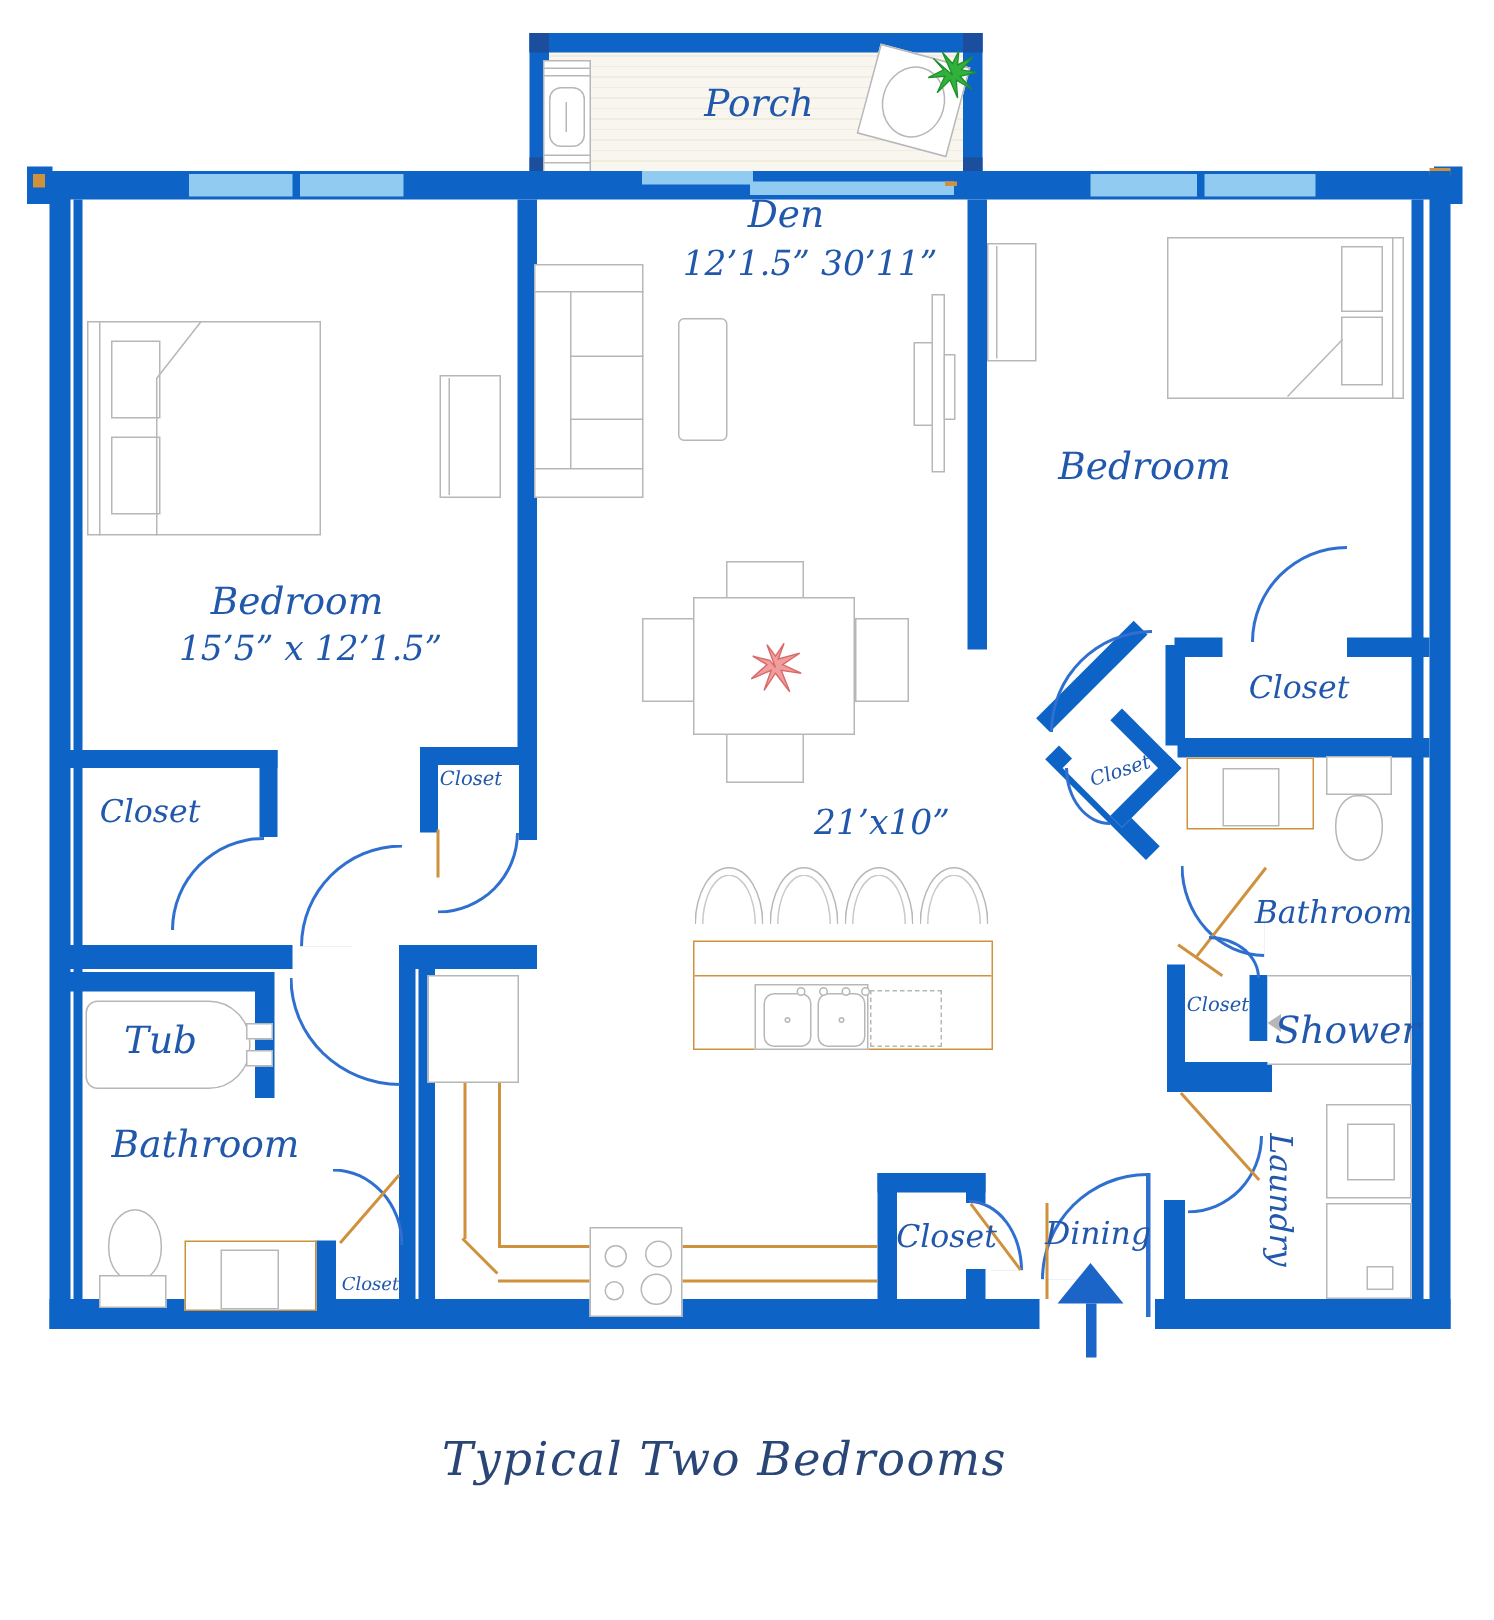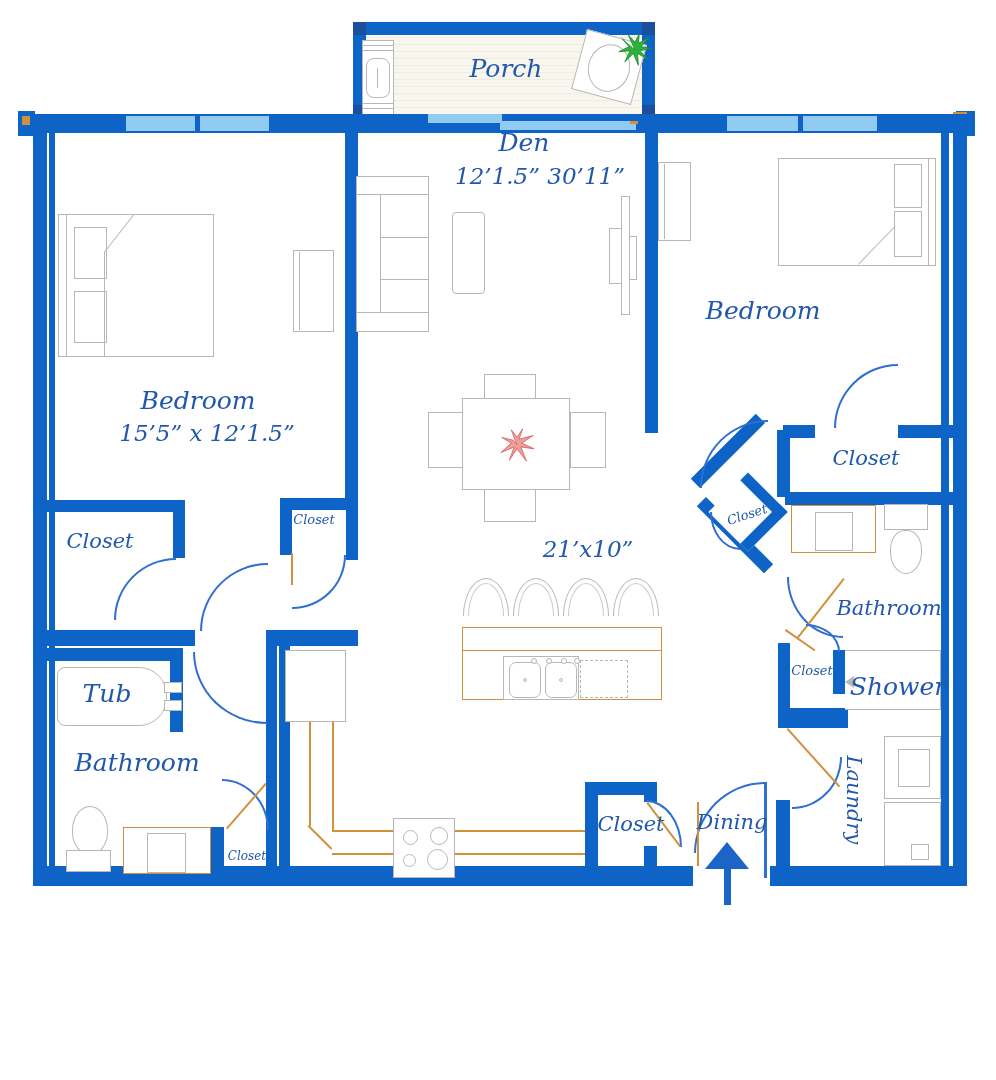--- a/index.html
+++ b/index.html
@@ -256,14 +256,15 @@
   <div class="f" style="left:898px;top:749px;width:32px;height:38px"></div>
   <div class="f" style="left:884px;top:802px;width:57px;height:64px"></div>
   <div class="f" style="left:911px;top:844px;width:18px;height:16px"></div>
   <div class="lbl mid vert" style="left:853px;top:800px">Laundry</div>
 
   <div class="lbl mid" style="left:631px;top:814px">Closet</div>
   <div class="lbl mid" style="left:732px;top:812px">Dining</div>
   <div class="arrowhead" style="left:705px;top:842px"></div>
   <div class="ar" style="left:724px;top:869px;width:7px;height:36px"></div>
 
+  <div class="title" style="left:483px;top:955px">Typical Two Bedrooms</div>
 
 </div>
 
 </body></html>

